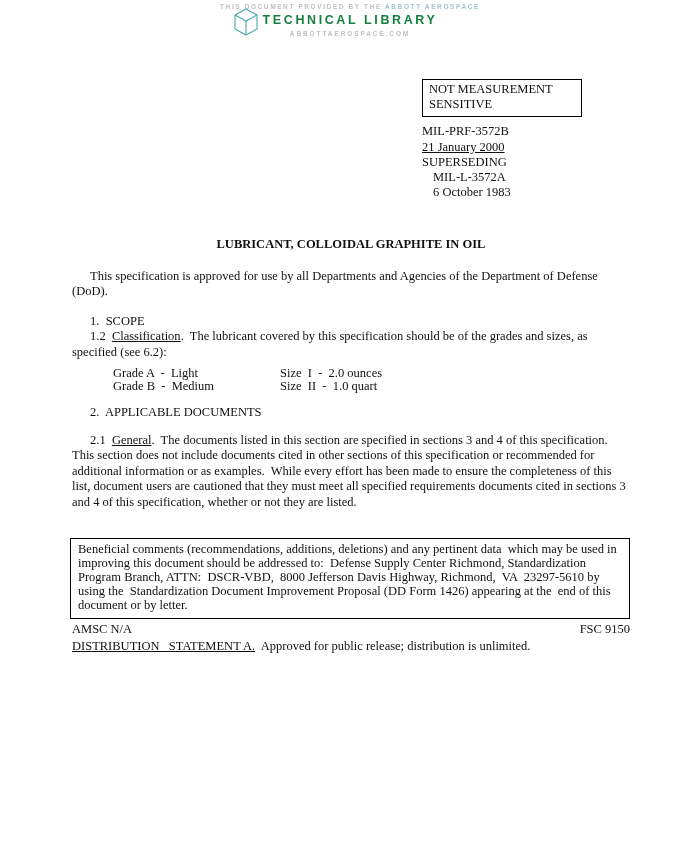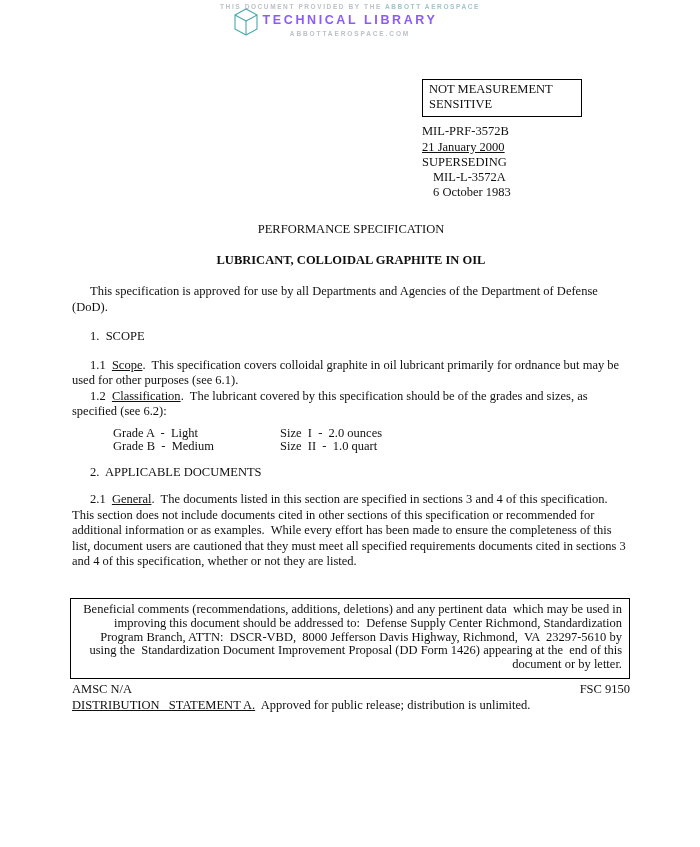--- a/index.html
+++ b/index.html
@@ -20,21 +20,21 @@
   .watermark {
     position: absolute;
     top: 3px; left: 0; right: 0;
     text-align: center;
     font-family: "Liberation Sans", "DejaVu Sans", sans-serif;
     user-select: none;
   }
   .wm-line1 { font-size: 6.5px; font-weight: bold; letter-spacing: 1.6px; color: #bcc1c5; line-height: 8px; }
   .wm-brand { color: #a0c5c7; }
   .wm-main { position: relative; display: inline-block; margin-top: 2px; }
-  .wm-title { font-size: 12.5px; font-weight: bold; letter-spacing: 2.6px; color: #8b5cf6; line-height: 15px; }
+  .wm-title { font-size: 12.5px; font-weight: bold; letter-spacing: 2.6px; color: #15803d; line-height: 15px; }
   .wm-cube { position: absolute; left: -30px; top: -6px; }
   .wm-site { font-size: 6.5px; font-weight: bold; letter-spacing: 1.9px; color: #bcc1c5; line-height: 8px; margin-top: 1px; }
 
   
   .header-right { position: absolute; left: 422px; top: 79px; line-height: 15.2px; }
   .notice-box {
     border: 1.5px solid #000;
     width: 160px;
     padding: 2px 6px 4px;
     margin-bottom: 7px;
@@ -58,21 +58,20 @@
 
   .comment-box {
     border: 1.2px solid #000;
     margin-top: 28px;
     margin-left: -2px;
     width: 560px;
     padding: 4px 7px 6px;
     white-space: pre-wrap;
     line-height: 13.8px;
     text-indent: 0;
-    text-align: right;
   }
 
   .footer-row { display: flex; justify-content: space-between; margin-top: 3px; }
   .dist-line { margin: 1px 0 0 0; white-space: pre-wrap; }
 </style>
 </head>
 <body>
 
 <div class="page">
 
@@ -100,28 +99,26 @@
     </div>
     <div>MIL-PRF-3572B</div>
     <div class="u">21 January 2000</div>
     <div>SUPERSEDING</div>
     <div class="hr-ind">MIL-L-3572A</div>
     <div class="hr-ind">6 October 1983</div>
   </div>
 
   <div class="content">
 
-    <p class="para noindent center">PERFORMANCE SPECIFICATION</p>
     <p class="para noindent center bold mt15">LUBRICANT, COLLOIDAL GRAPHITE IN OIL</p>
 
     <p class="para mt16">This specification is approved for use by all Departments and Agencies of the Department of Defense (DoD).</p>
 
     <p class="para mt14">1.  SCOPE</p>
 
-    <p class="para mt13"><span>1.1  </span><span class="u">Scope</span><span>.  This specification covers colloidal graphite in oil lubricant primarily for ordnance but may be used for other purposes (see 6.1).</span></p>
 
     <p class="para mt10"><span>1.2  </span><span class="u">Classification</span><span>.  The lubricant covered by this specification should be of the grades and sizes, as specified (see 6.2):</span></p>
 
     <div class="grade-table">
       <div class="grade-row">
         <span class="grade-cell">Grade A  -  Light</span>
           <span class="size-cell">Size  I  -  2.0 ounces</span>
       </div>
       <div class="grade-row">
         <span class="grade-cell">Grade B  -  Medium</span>

